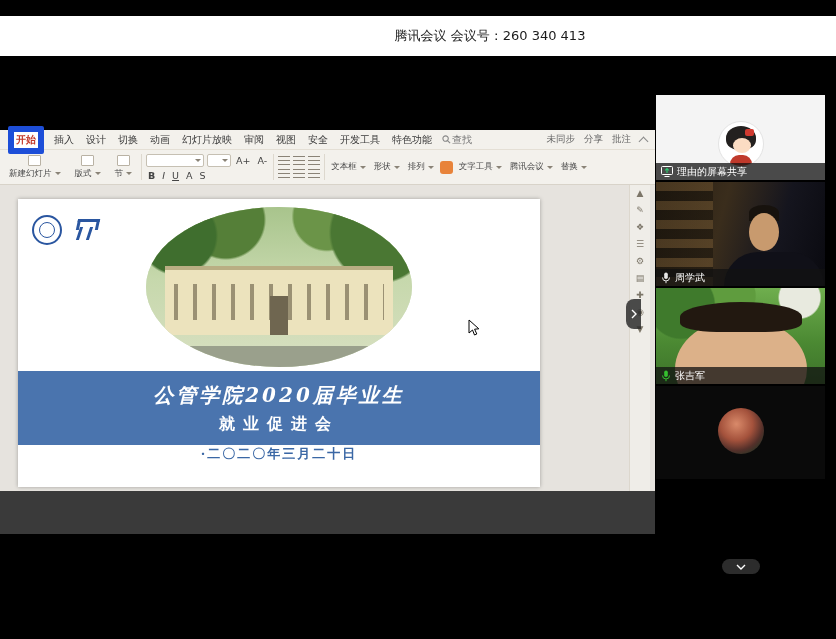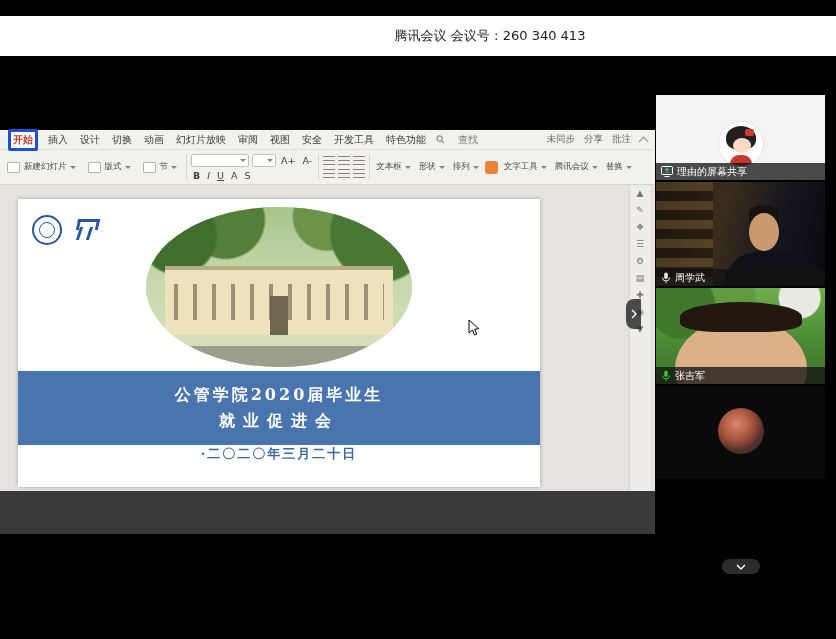--- a/index.html
+++ b/index.html
@@ -22,29 +22,29 @@
   .tab-close{color:#998f7e;font-size:9px;}
   .tab-add{width:18px;display:flex;align-items:center;justify-content:center;color:#4d4436;font-size:12px;}
   .tabbar-spacer{flex:1;}
   .tabbar-icons{display:flex;align-items:center;gap:6px;padding-right:8px;}
   .badge-dot{width:11px;height:11px;border-radius:50%;background:#e8833a;}
   .user-dot{width:12px;height:12px;border-radius:50%;background:#ded7c9;border:1px solid #9d927d;}
 
   .menubar{height:20px;background:#f3f1ec;border-bottom:1px solid #e4dfd5;display:flex;
     align-items:center;padding:0 8px;gap:8px;font-size:10px;color:#3a3a3a;white-space:nowrap;}
   .menu-item{padding:1px 2px;}
-  .menu-item.active{color:#c4392b;font-weight:bold;background:#fff;border:3px solid #1d4ed8;border-radius:2px;}
-  .menu-search{display:flex;align-items:center;gap:13px;color:#777;}
+  .menu-item.active{color:#c4392b;font-weight:bold;background:#fff;border:6px solid #1d4ed8;border-radius:2px;}
+  .menu-search{display:flex;align-items:center;gap:1px;color:#777;}
   .menu-right{margin-left:auto;display:flex;align-items:center;gap:9px;color:#666;font-size:9.5px;}
   .chev-up{width:7px;height:7px;border-left:1.5px solid #888;border-top:1.5px solid #888;transform:rotate(45deg);margin-top:3px;}
 
   .ribbon{height:35px;background:#f3f1ec;border-bottom:1px solid #d8d3c9;display:flex;
     align-items:center;padding:0 4px;gap:4px;font-size:8.5px;color:#4a4a4a;white-space:nowrap;}
   .rsep{width:1px;height:26px;background:#ddd8ce;flex:none;}
-  .rbtn{display:flex;align-items:center;gap:2px;padding:1px 3px;flex:none;}
+  .rbtn{display:flex;flex-direction:column;align-items:center;gap:2px;padding:1px 3px;flex:none;}
   .rbtn .glyph{width:13px;height:11px;background:#fff;border:1px solid #b9b2a4;border-radius:1px;}
   .rrowwrap{display:flex;flex-direction:column;gap:3px;}
   .rrow{display:flex;align-items:center;gap:3px;}
   .combo{height:13px;background:#fff;border:1px solid #c6c0b3;border-radius:2px;display:flex;
     align-items:center;justify-content:flex-end;padding:0 2px;}
   .font-name{width:58px;}
   .font-size{width:24px;}
   .fmt{padding:0 2px;font-size:9.5px;color:#444;}
   .fmt.b{font-weight:bold;} .fmt.i{font-style:italic;} .fmt.u{text-decoration:underline;}
   .caret{width:0;height:0;border-left:3px solid transparent;border-right:3px solid transparent;
@@ -78,21 +78,21 @@
   .photo .building{position:absolute;left:7%;right:7%;top:37%;height:43%;background:#ece3bd;
     border-top:4px solid #b9ae83;}
   .photo .windows{position:absolute;left:4%;right:4%;top:22%;height:55%;background:
     repeating-linear-gradient(90deg,rgba(88,78,56,.55) 0 4px,transparent 4px 19px);}
   .photo .door{position:absolute;left:46%;top:40%;width:8%;height:60%;background:#6f6650;}
   .photo .ground{position:absolute;left:0;right:0;bottom:0;height:13%;background:#9aa08c;}
 
   .banner{position:absolute;left:0;right:0;top:172px;height:74px;background:#4a74ae;color:#fff;
     display:flex;flex-direction:column;align-items:center;justify-content:center;gap:5px;
     font-family:"DejaVu Serif","Liberation Serif",serif;font-weight:bold;}
-  .banner .l1{font-size:16px;letter-spacing:3px;}
+  .banner .l1{font-size:20px;letter-spacing:3px;font-style:italic;}
   .banner .l2{font-size:16px;letter-spacing:8px;text-align:right;}
   .slide-date{position:absolute;left:0;right:0;top:246px;text-align:center;color:#3a67a5;
     font-weight:bold;font-size:13px;letter-spacing:2px;
     font-family:"DejaVu Serif","Liberation Serif",serif;}
 
   .side-strip{position:absolute;right:5px;top:0;width:21px;height:100%;background:#efede8;
     border-left:1px solid #dcd7cd;display:flex;flex-direction:column;align-items:center;
     padding-top:3px;gap:7px;color:#7c7669;font-size:9px;z-index:2;}
   .expand-handle{position:absolute;right:14px;top:114px;width:15px;height:30px;
     background:rgba(45,45,45,.85);border-radius:8px 0 0 8px;display:flex;align-items:center;

